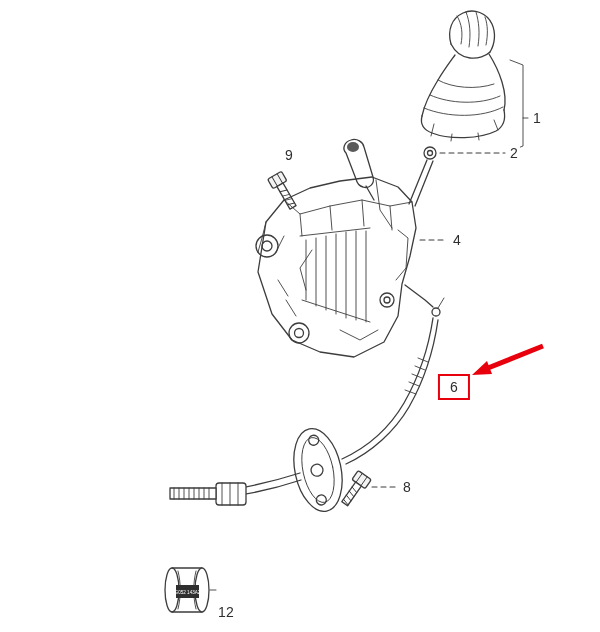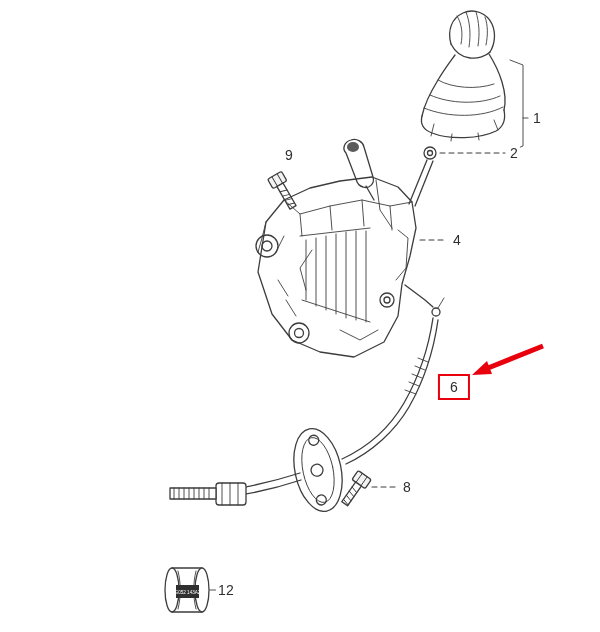--- a/index.html
+++ b/index.html
@@ -144,15 +144,15 @@
       <polygon points="472,375 487,361 492,374" fill="#e8000d"></polygon>
     </g>
   </svg>
 
   <div class="callout" style="left:537px;top:118px;">1</div>
   <div class="callout" style="left:514px;top:153px;">2</div>
   <div class="callout" style="left:457px;top:240px;">4</div>
   <div class="callout boxed" style="left:454px;top:387px;">6</div>
   <div class="callout" style="left:407px;top:487px;">8</div>
   <div class="callout" style="left:289px;top:155px;">9</div>
-  <div class="callout" style="left:226px;top:590px;">12</div>
+  <div class="callout" style="left:226px;top:612px;">12</div>
 
 </div>
 
 </body></html>

